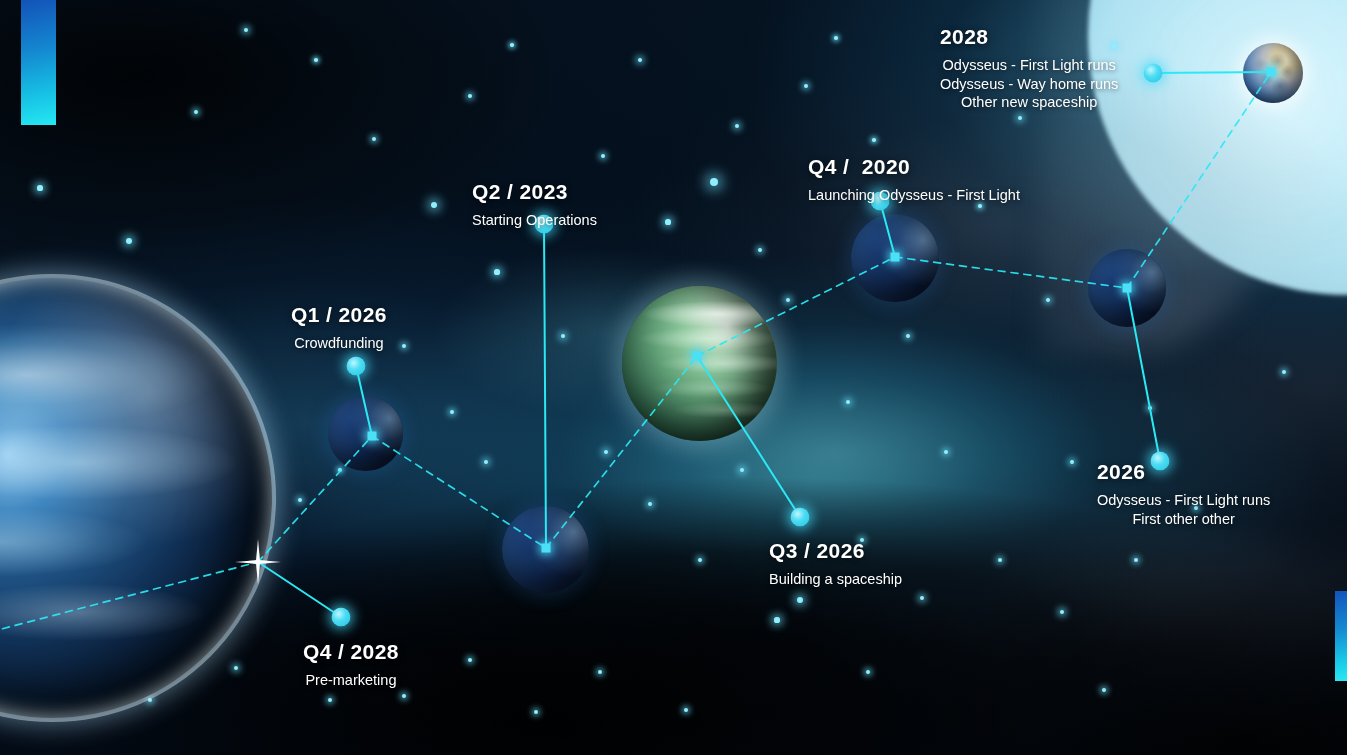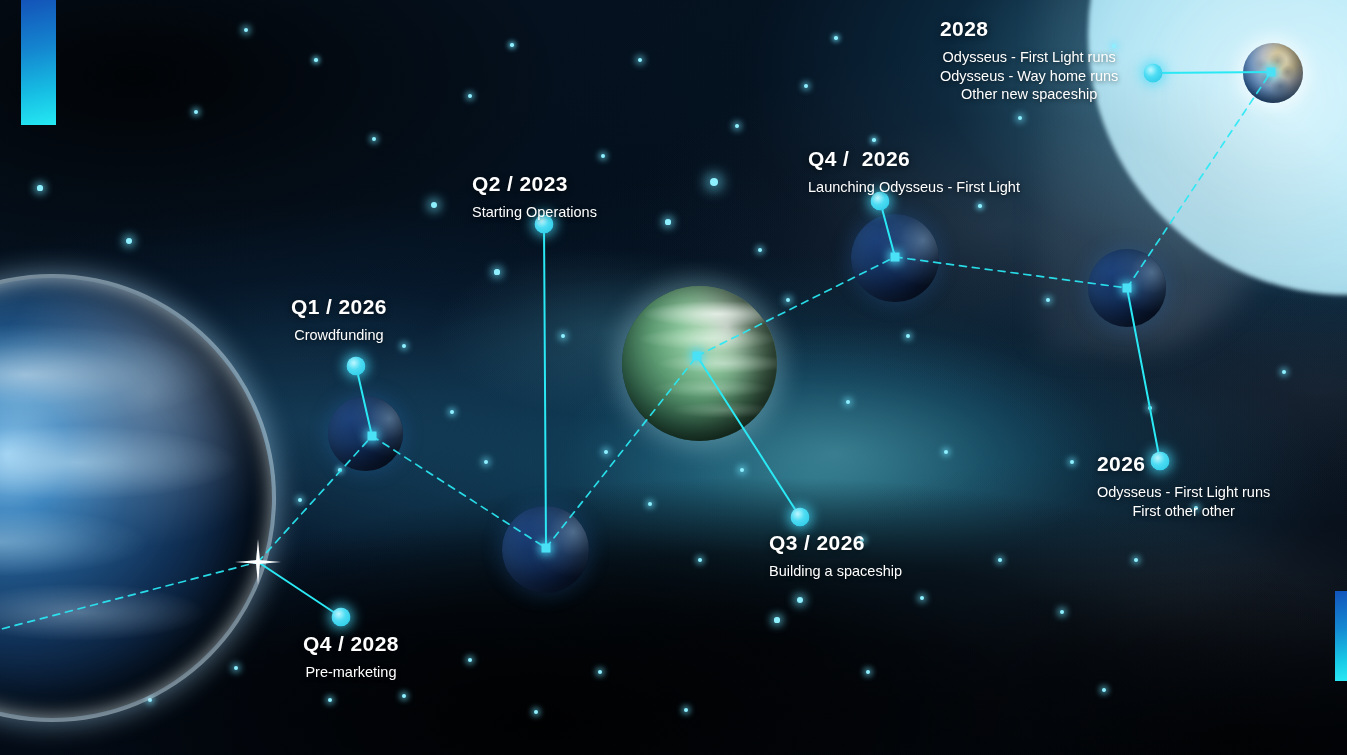--- a/index.html
+++ b/index.html
@@ -186,21 +186,21 @@
     box-shadow: 0 0 12px 3px rgba(70,220,250,0.70);
     cursor: pointer;
   }
 
   
   .label { position: absolute; }
   .label .title {
     font-size: 21px; font-weight: bold; color: #ffffff;
     letter-spacing: .4px; white-space: pre;
     text-shadow: 0 1px 6px rgba(0,0,0,0.65);
-    margin: 0 0 7px 0;
+    margin: 8px 0 7px 0;
   }
   .label .lines { margin: 0; text-align: center; }
   .label .lines div {
     font-size: 14.5px; color: #ffffff; line-height: 18.5px;
     white-space: pre;
     text-shadow: 0 1px 5px rgba(0,0,0,0.6);
   }
 
   
   .accent-bar { position: absolute; }
@@ -361,21 +361,21 @@
           <div>Starting Operations</div>
         </div>
       </div>
       <div class="label" style="left: 769px; top: 531px;">
         <div class="title">Q3 / 2026</div>
         <div class="lines">
           <div>Building a spaceship</div>
         </div>
       </div>
       <div class="label" style="left: 808px; top: 147px;">
-        <div class="title">Q4 /  2026</div>
+        <div class="title">Q4 /  2020</div>
         <div class="lines">
           <div>Launching Odysseus - First Light</div>
         </div>
       </div>
       <div class="label" style="left: 1097px; top: 452px;">
         <div class="title">2026</div>
         <div class="lines">
           <div>Odysseus - First Light runs</div>
           <div>First other other</div>
         </div>

